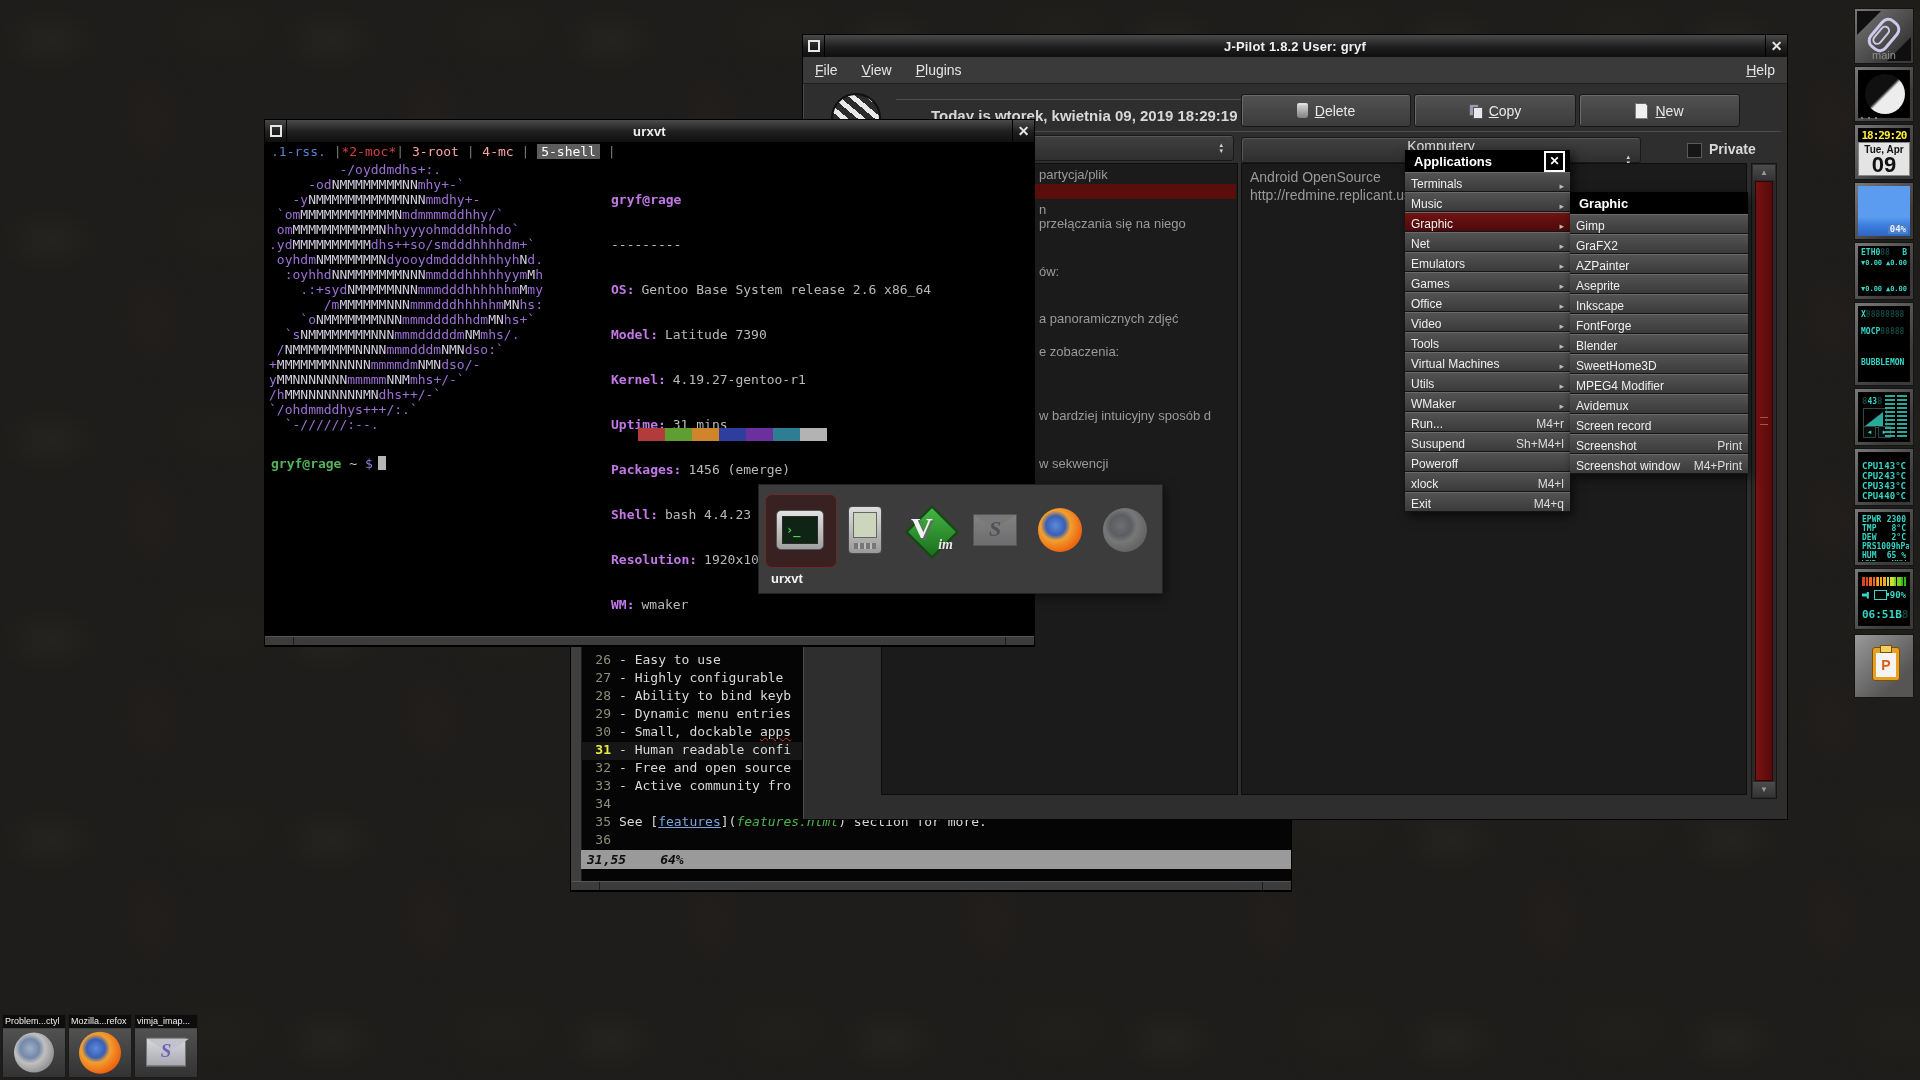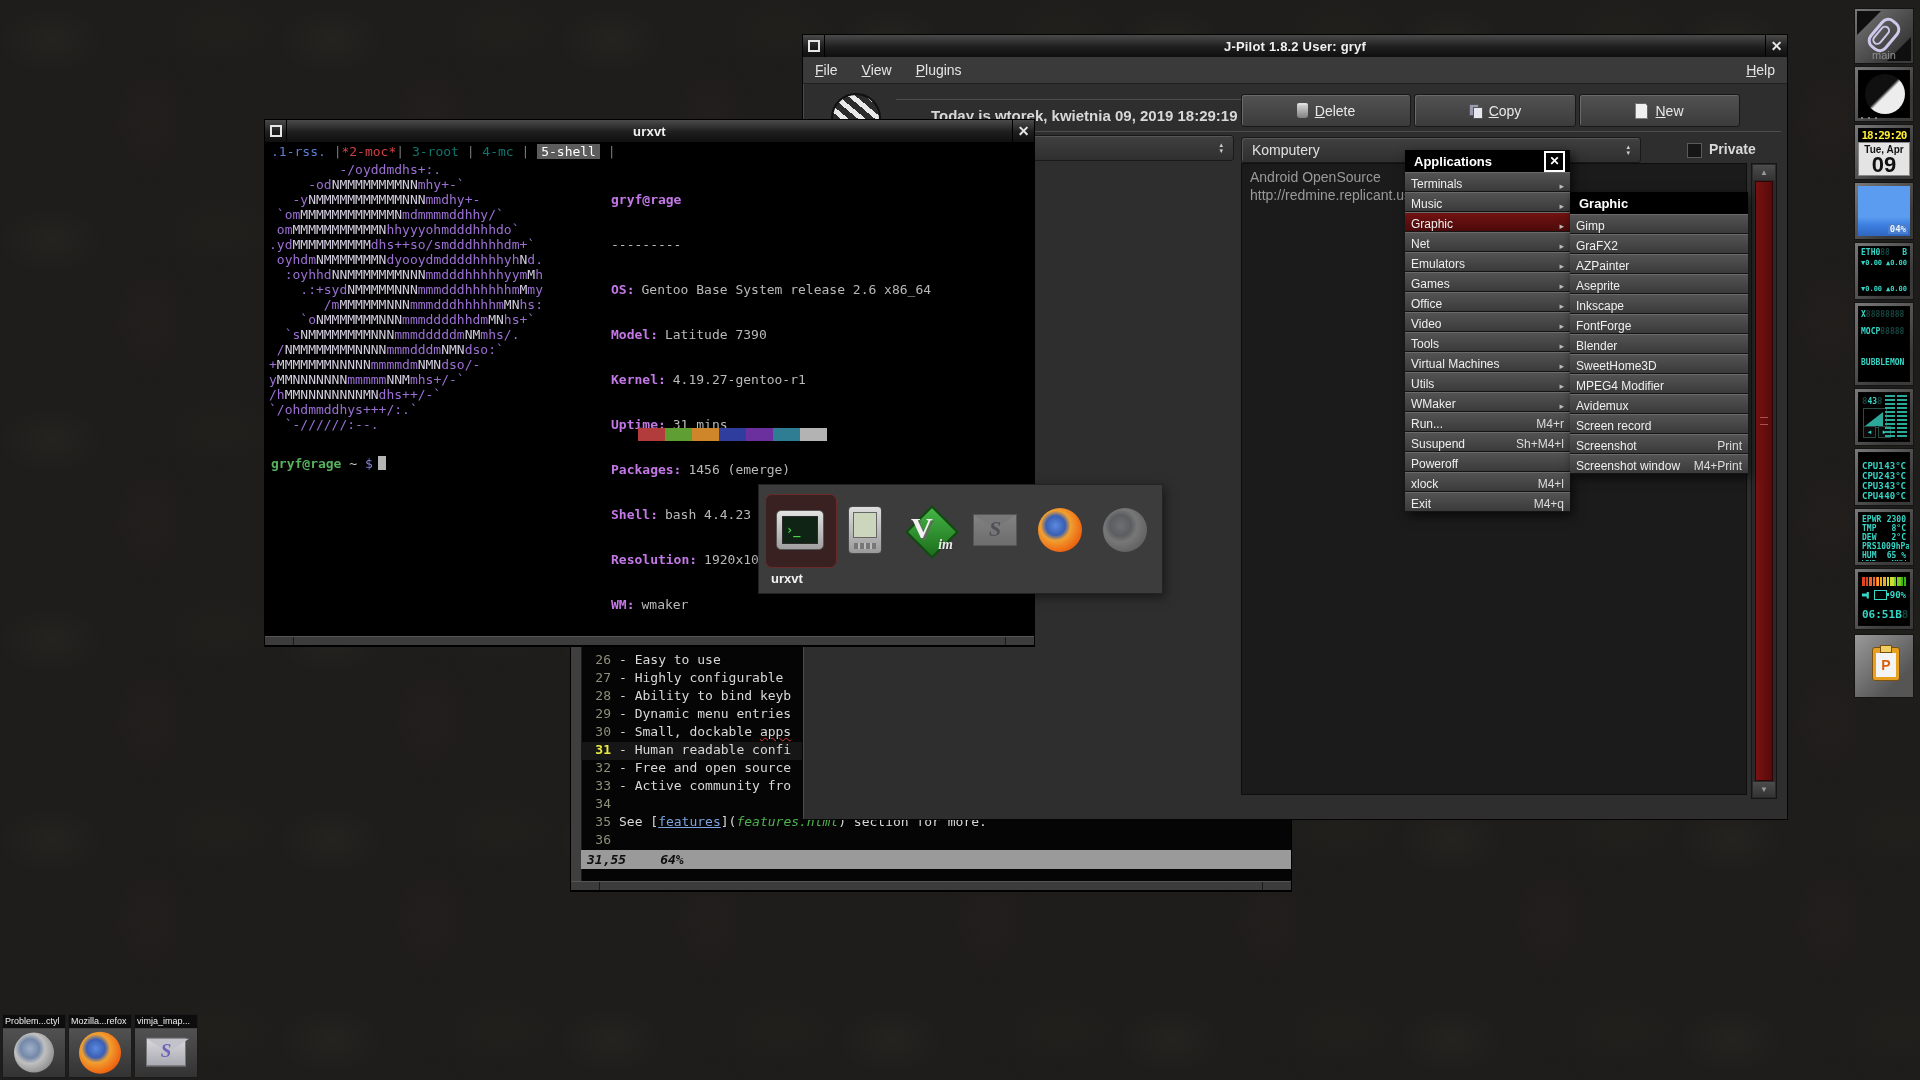--- a/index.html
+++ b/index.html
@@ -24,21 +24,21 @@
   .xg{color:#e6e6e6;font:bold 14px "Liberation Sans",sans-serif;line-height:1;}
   .rbar{position:absolute;left:0;right:0;height:8px;background:#3c3c3c;border-top:1px solid #565656;border-bottom:1px solid #000;}
   .rbar::before,.rbar::after{content:"";position:absolute;top:0;bottom:0;width:1px;background:#1a1a1a;}
   .rbar::before{left:28px;} .rbar::after{right:28px;}
 
   
   .term{left:264px;top:119px;width:771px;height:528px;z-index:3;background:#000;border:1px solid #000;box-sizing:border-box;}
   .term-body{position:absolute;left:0;top:22px;right:0;bottom:8px;background:#000;overflow:hidden;
     font:13px "DejaVu Sans Mono",monospace;line-height:15px;}
   .tabs{position:absolute;left:6px;top:2px;white-space:pre;}
-  .tab-rss{color:#5b7fd0;} .tab-moc{color:#d14040;} .tab-dim{color:#0f766e;} .tab-sep{color:#787878;}
+  .tab-rss{color:#5b7fd0;} .tab-moc{color:#d14040;} .tab-dim{color:#fca5a5;} .tab-sep{color:#787878;}
   .tab-sel{background:#5c5c5c;color:#fff;padding:0 4px;}
   .art{position:absolute;left:4px;top:20px;}
   .aline{white-space:pre;color:#9b6fd3;}
   .aline .art-hi{color:#d4cee0;}
   .nfo{position:absolute;left:346px;top:20px;white-space:pre;}
   .nline{height:15px;white-space:pre;}
   .nl{color:#c478e8;font-weight:bold;} .nv{color:#b9b9b9;margin-left:7px;}
   .nhost{color:#c478e8;font-weight:bold;} .ndash{color:#b9b9b9;}
   .palette{position:absolute;left:373px;top:286px;display:flex;}
   .palette span{width:27px;height:13px;display:inline-block;}
@@ -239,22 +239,33 @@
     </div>
     <div class="hline" style="left:6px;top:96px;width:972px;"></div>
 
     <div class="combo" style="left:78px;top:100px;width:353px;">
       <span class="spin">
           <span>▴</span>
           <span>▾</span>
         </span>
     </div>
 
-
-    <div class="combo" style="left:438px;top:102px;width:400px;">
+    <div class="panel" style="left:78px;top:128px;width:357px;height:632px;">
+      <div class="lrow" style="top:3px">partycja/plik</div>
+      <div class="lrow-red" style="top:20px"></div>
+      <div class="lrow" style="top:38px">n</div>
+      <div class="lrow" style="top:52px">przełączania się na niego</div>
+      <div class="lrow" style="top:100px">ów:</div>
+      <div class="lrow" style="top:147px">a panoramicznych zdjęć</div>
+      <div class="lrow" style="top:180px">e zobaczenia:</div>
+      <div class="lrow" style="top:244px">w bardziej intuicyjny sposób d</div>
+      <div class="lrow" style="top:292px">w sekwencji</div>
+    </div>
+
+    <div class="combo" style="left:438px;top:102px;width:400px;flex-direction:column;">
       <span>Komputery</span>
       <span class="spin">
           <span>▴</span>
           <span>▾</span>
         </span>
     </div>
     <div class="chk" style="left:884px;top:108px;"></div>
     <div class="dateline" style="left:906px;top:106px;font-size:14px;">Private</div>
     <div class="panel" style="left:438px;top:128px;width:506px;height:632px;">
       <div class="notetxt" style="top:4px">Android OpenSource</div>

